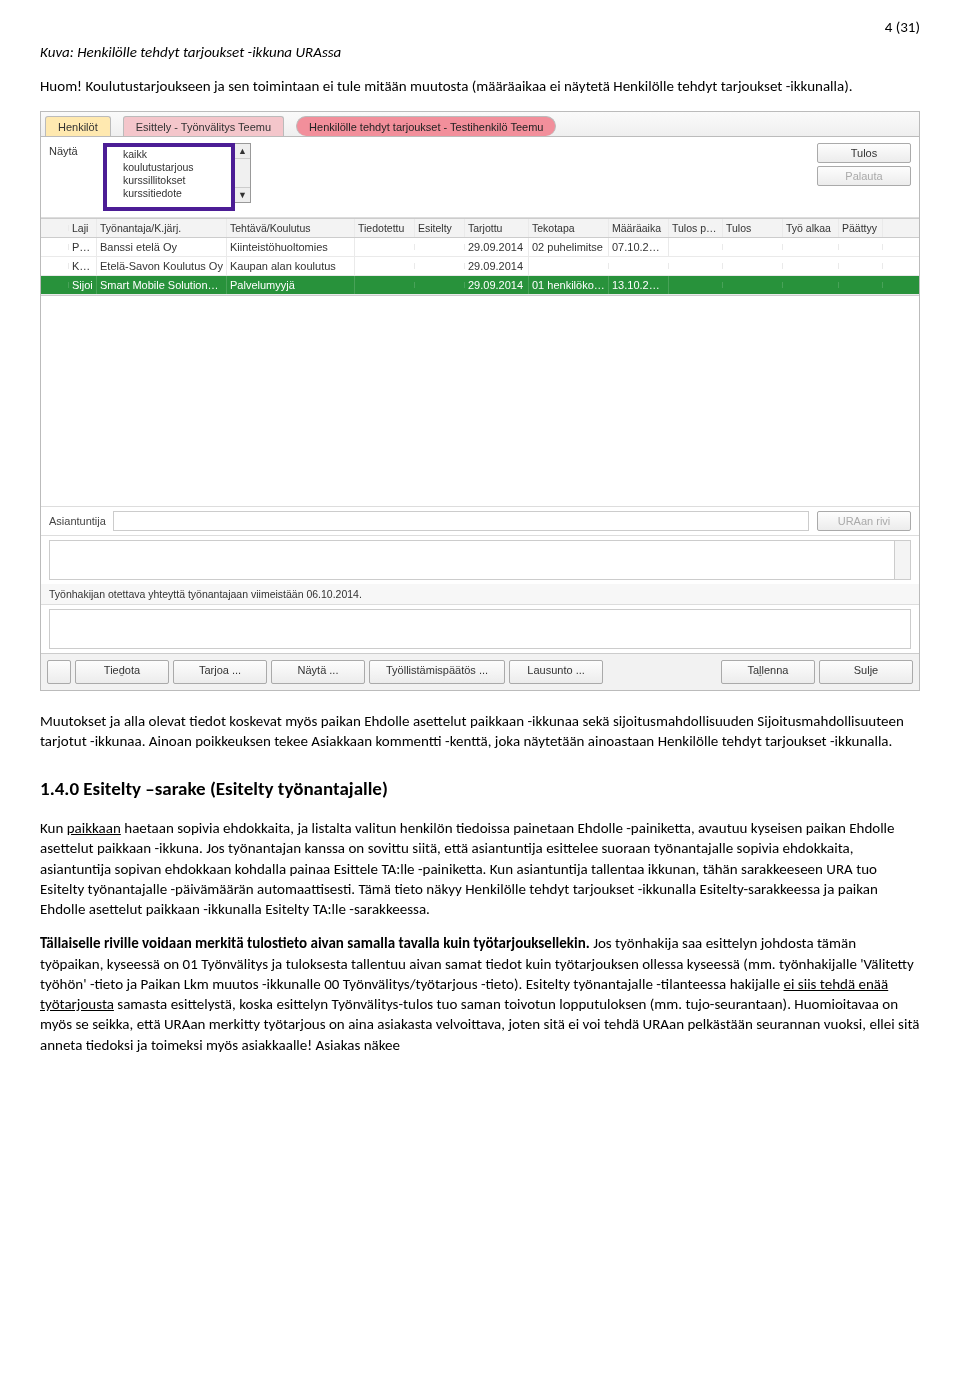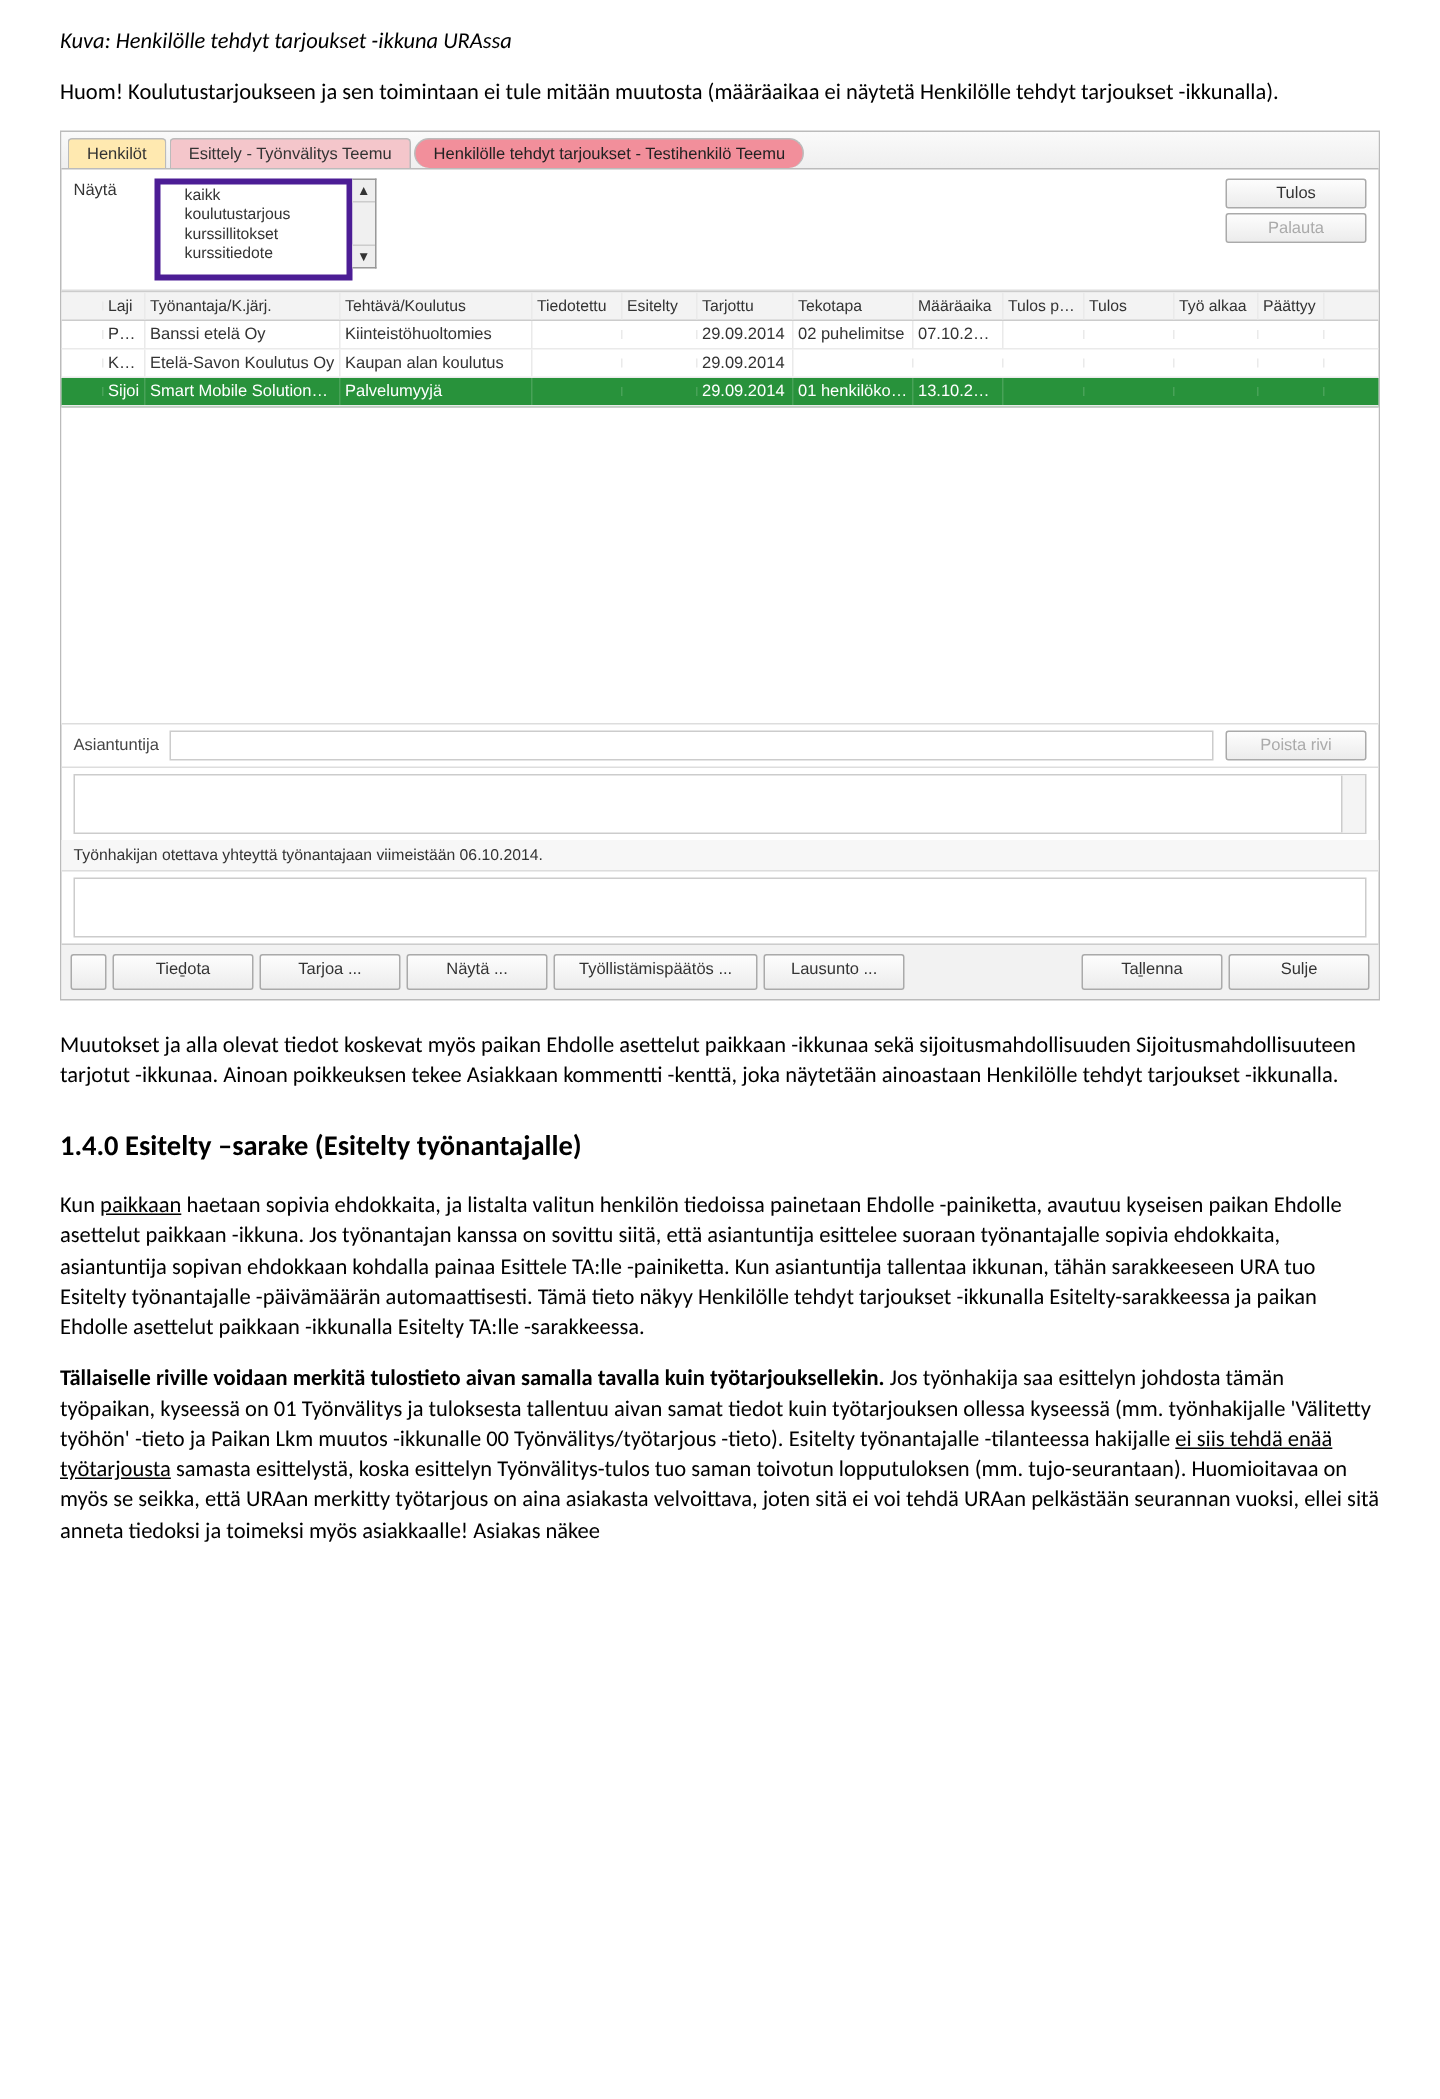--- a/index.html
+++ b/index.html
@@ -8,21 +8,21 @@
   .pagenum{text-align:right;font-size:15px;margin-bottom:6px;}
   .para{font-size:15px;line-height:1.35;margin:0 0 14px 0;}
   .italic{font-style:italic;}
   a.ulink{text-decoration:underline;color:#000;}
   .bold{font-weight:bold;}
   h2.section{font-size:19px;font-weight:bold;margin:26px 0 18px 0;}
 
   
   .shot{background:#fff;border:1px solid #bbb;font-family:"Segoe UI",Tahoma,Arial,sans-serif;font-size:11px;color:#333;margin:6px 0 20px 0;}
   .tabbar{display:flex;align-items:flex-end;padding:4px 4px 0 4px;background:linear-gradient(#fafafa,#efefef);border-bottom:1px solid #bbb;}
-  .tab{padding:4px 12px 3px 12px;border:1px solid #bbb;border-bottom:none;border-radius:3px 3px 0 0;margin-right:2px;font-size:11px;}
+  .tab{padding:4px 12px 3px 12px;border:1px solid #bbb;border-bottom:none;border-radius:3px 3px 0 0;margin-right:12px;font-size:11px;}
   .tab.yel{background:#ffe9b0;}
   .tab.pink{background:#f4c6cb;}
   .tab.sel{background:#f28f9b;color:#222;border-radius:10px;}
   .toolbar{display:flex;align-items:flex-start;padding:6px 8px;border-bottom:1px solid #ddd;}
   .toolbar .lbl{width:54px;padding-top:2px;}
   .listbox{border:4px solid #4c1d95;width:100px;height:58px;overflow:hidden;background:#fff;font-size:10.5px;padding:1px 12px;}
   .listbox div{padding:0 4px;line-height:13px;}
   .scroll{display:flex;flex-direction:column;border:1px solid #999;border-left:none;width:15px;height:58px;background:#f0f0f0;}
   .scroll .arr{height:14px;text-align:center;font-size:9px;line-height:14px;background:#eee;border-bottom:1px solid #ccc;}
   .scroll .arr.bot{border-bottom:none;border-top:1px solid #ccc;margin-top:auto;}
@@ -45,20 +45,21 @@
   .statuslabel{padding:4px 8px;border-bottom:1px solid #ddd;background:#f7f7f7;color:#333;font-size:10.5px;}
   .emptybox{height:38px;border:1px solid #ccc;margin:4px 8px;background:#fff;}
   .bottombar{display:flex;gap:4px;padding:6px;background:#f2f2f2;border-top:1px solid #ccc;}
   .bottombar .ic{width:22px;height:22px;border:1px solid #aaa;border-radius:2px;background:linear-gradient(#fdfdfd,#ececec);}
   .spacer{flex:1;}
 </style>
 </head>
 <body>
 
 <div class="page">
+  <div class="pagenum">4 (31)</div>
 
   <p class="para italic">Kuva: Henkilölle tehdyt tarjoukset -ikkuna URAssa</p>
   <p class="para">Huom! Koulutustarjoukseen ja sen toimintaan ei tule mitään muutosta (määräaikaa ei näytetä Henkilölle tehdyt tarjoukset -ikkunalla).</p>
 
   <div class="shot">
     <div class="tabbar">
       <div class="tab yel">Henkilöt</div>
       <div class="tab pink">Esittely - Työnvälitys Teemu</div>
       <div class="tab sel">Henkilölle tehdyt tarjoukset - Testihenkilö Teemu</div>
     </div>
@@ -142,21 +143,21 @@
         <div></div>
         <div></div>
       </div>
     </div>
 
     <div class="blankarea"></div>
 
     <div class="midrow">
       <div class="lbl">Asiantuntija</div>
       <div class="field"></div>
-      <div class="btn dis">Poista rivi</div>
+      <div class="btn dis">URAan rivi</div>
     </div>
 
     <div class="textbox">
       <div class="txscroll"></div>
     </div>
 
     <div class="statuslabel">Työnhakijan otettava yhteyttä työnantajaan viimeistään 06.10.2014.</div>
 
     <div class="emptybox"></div>
 

